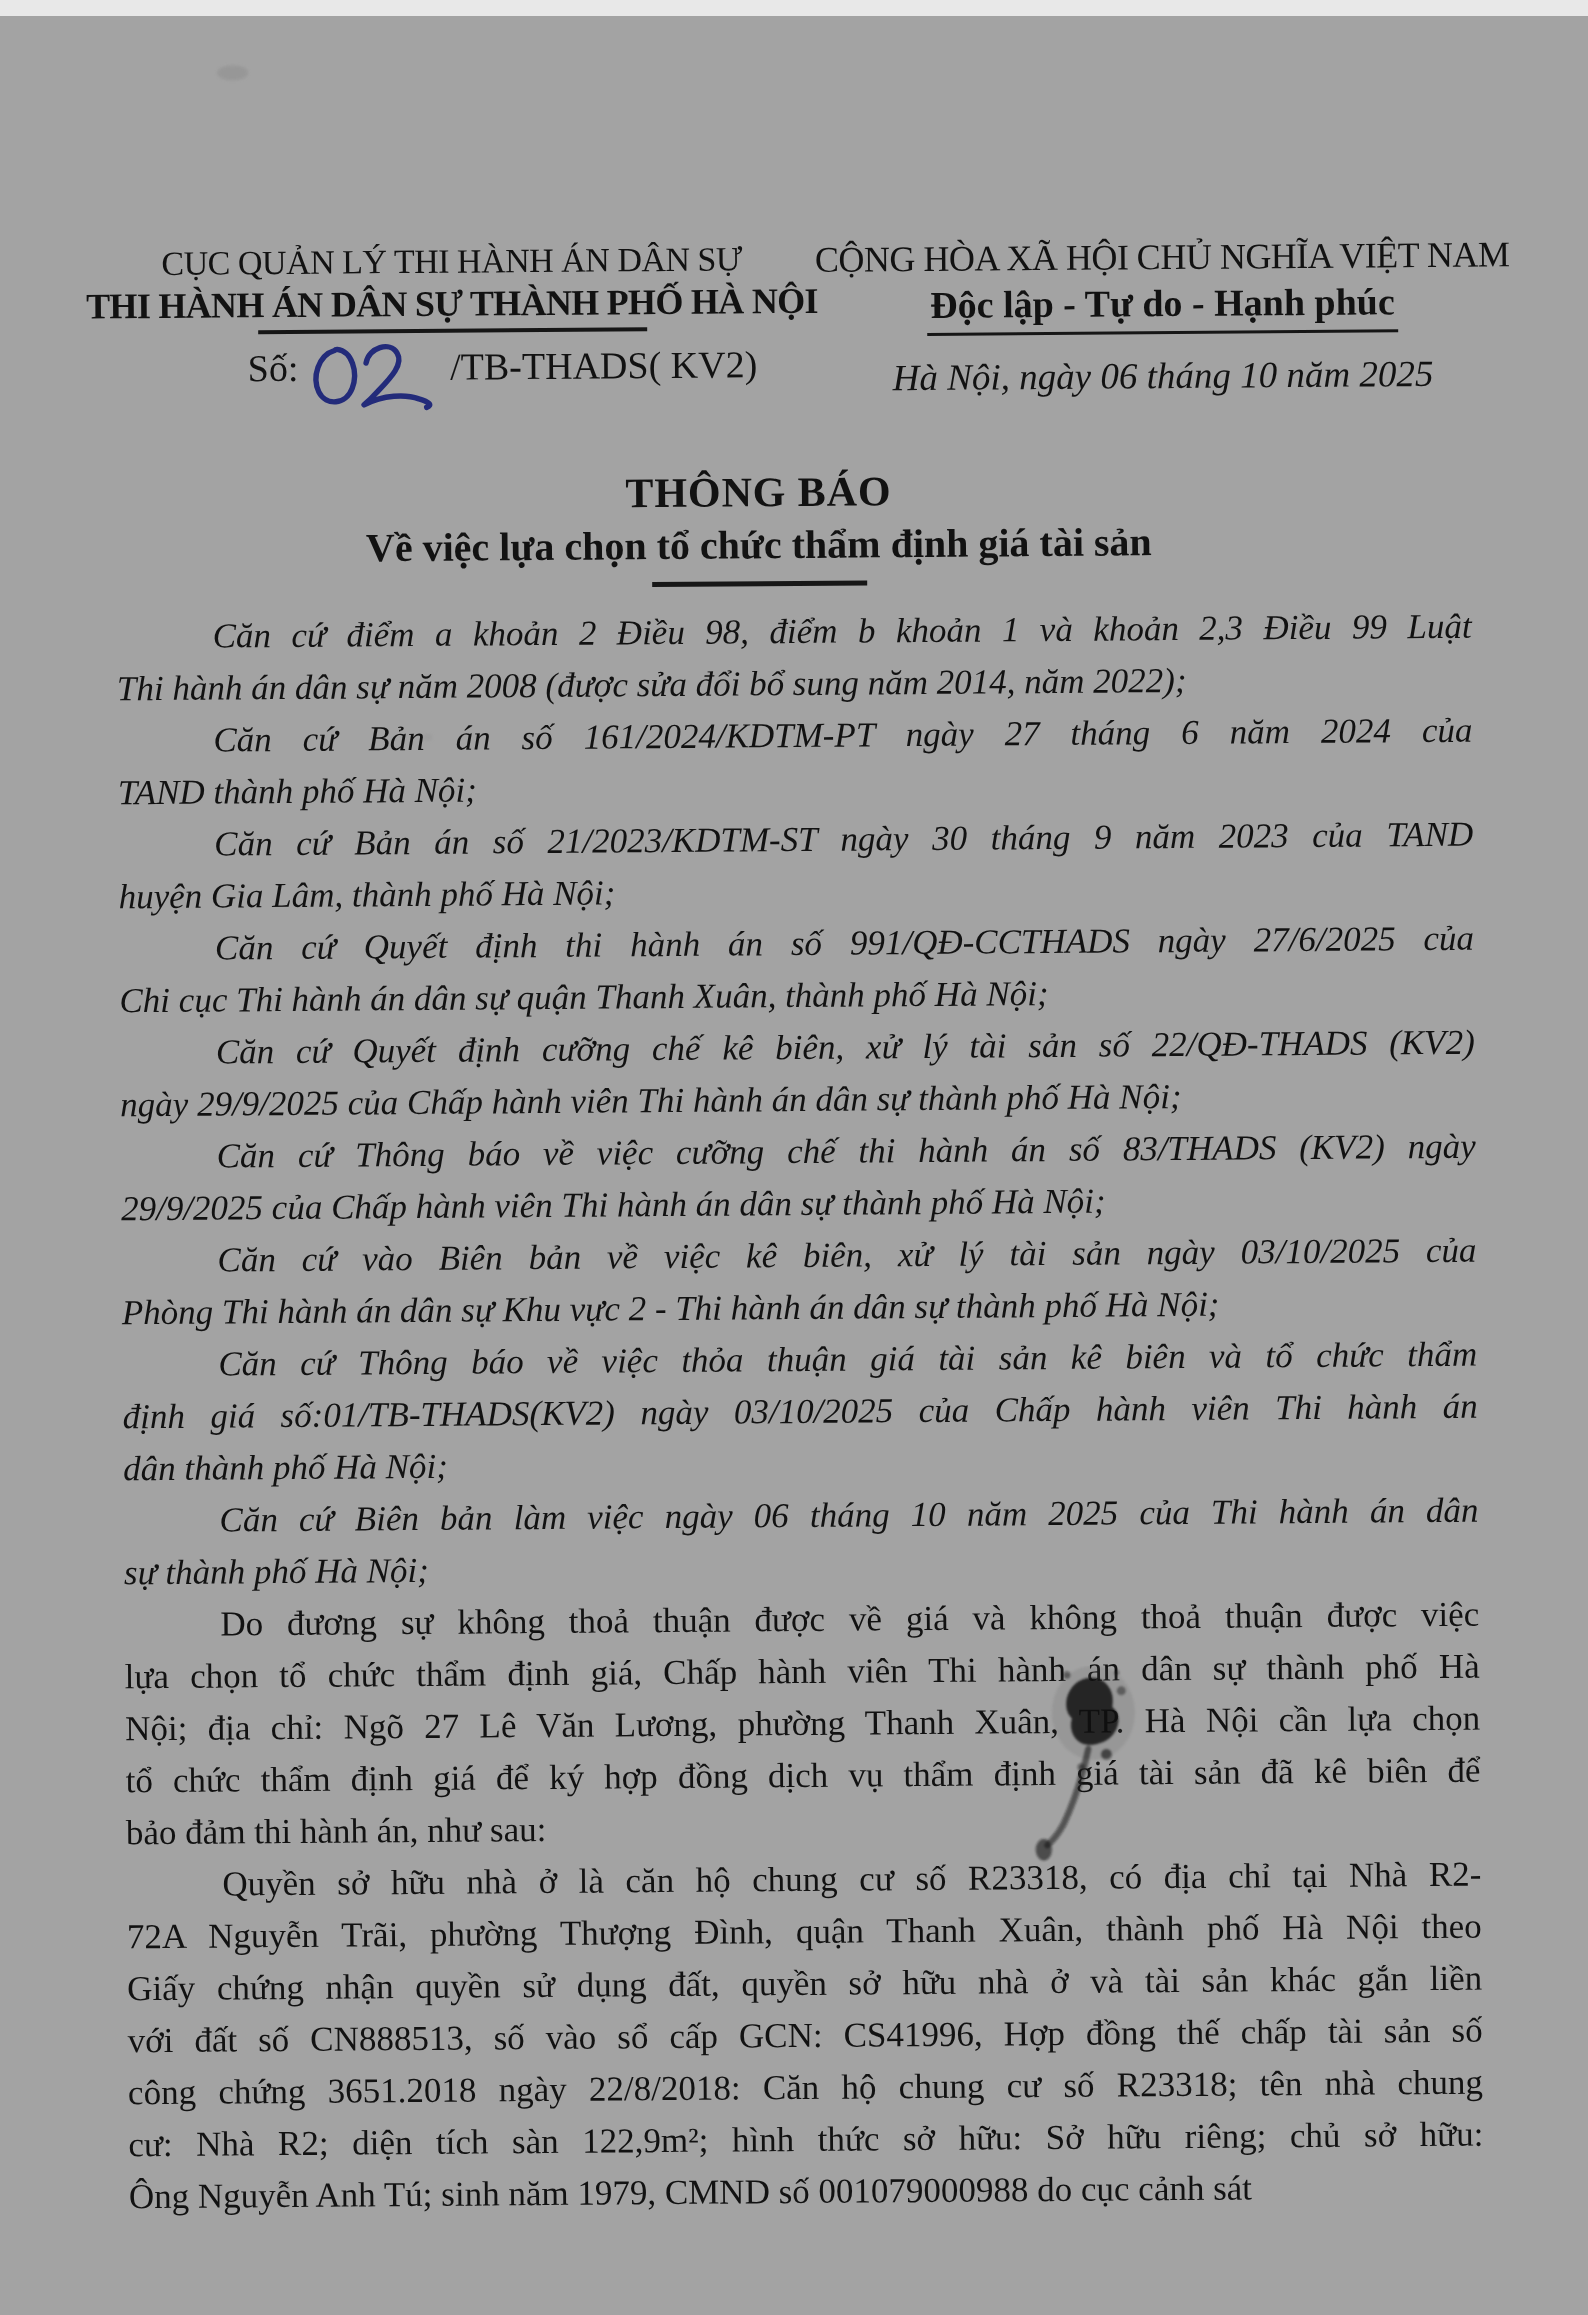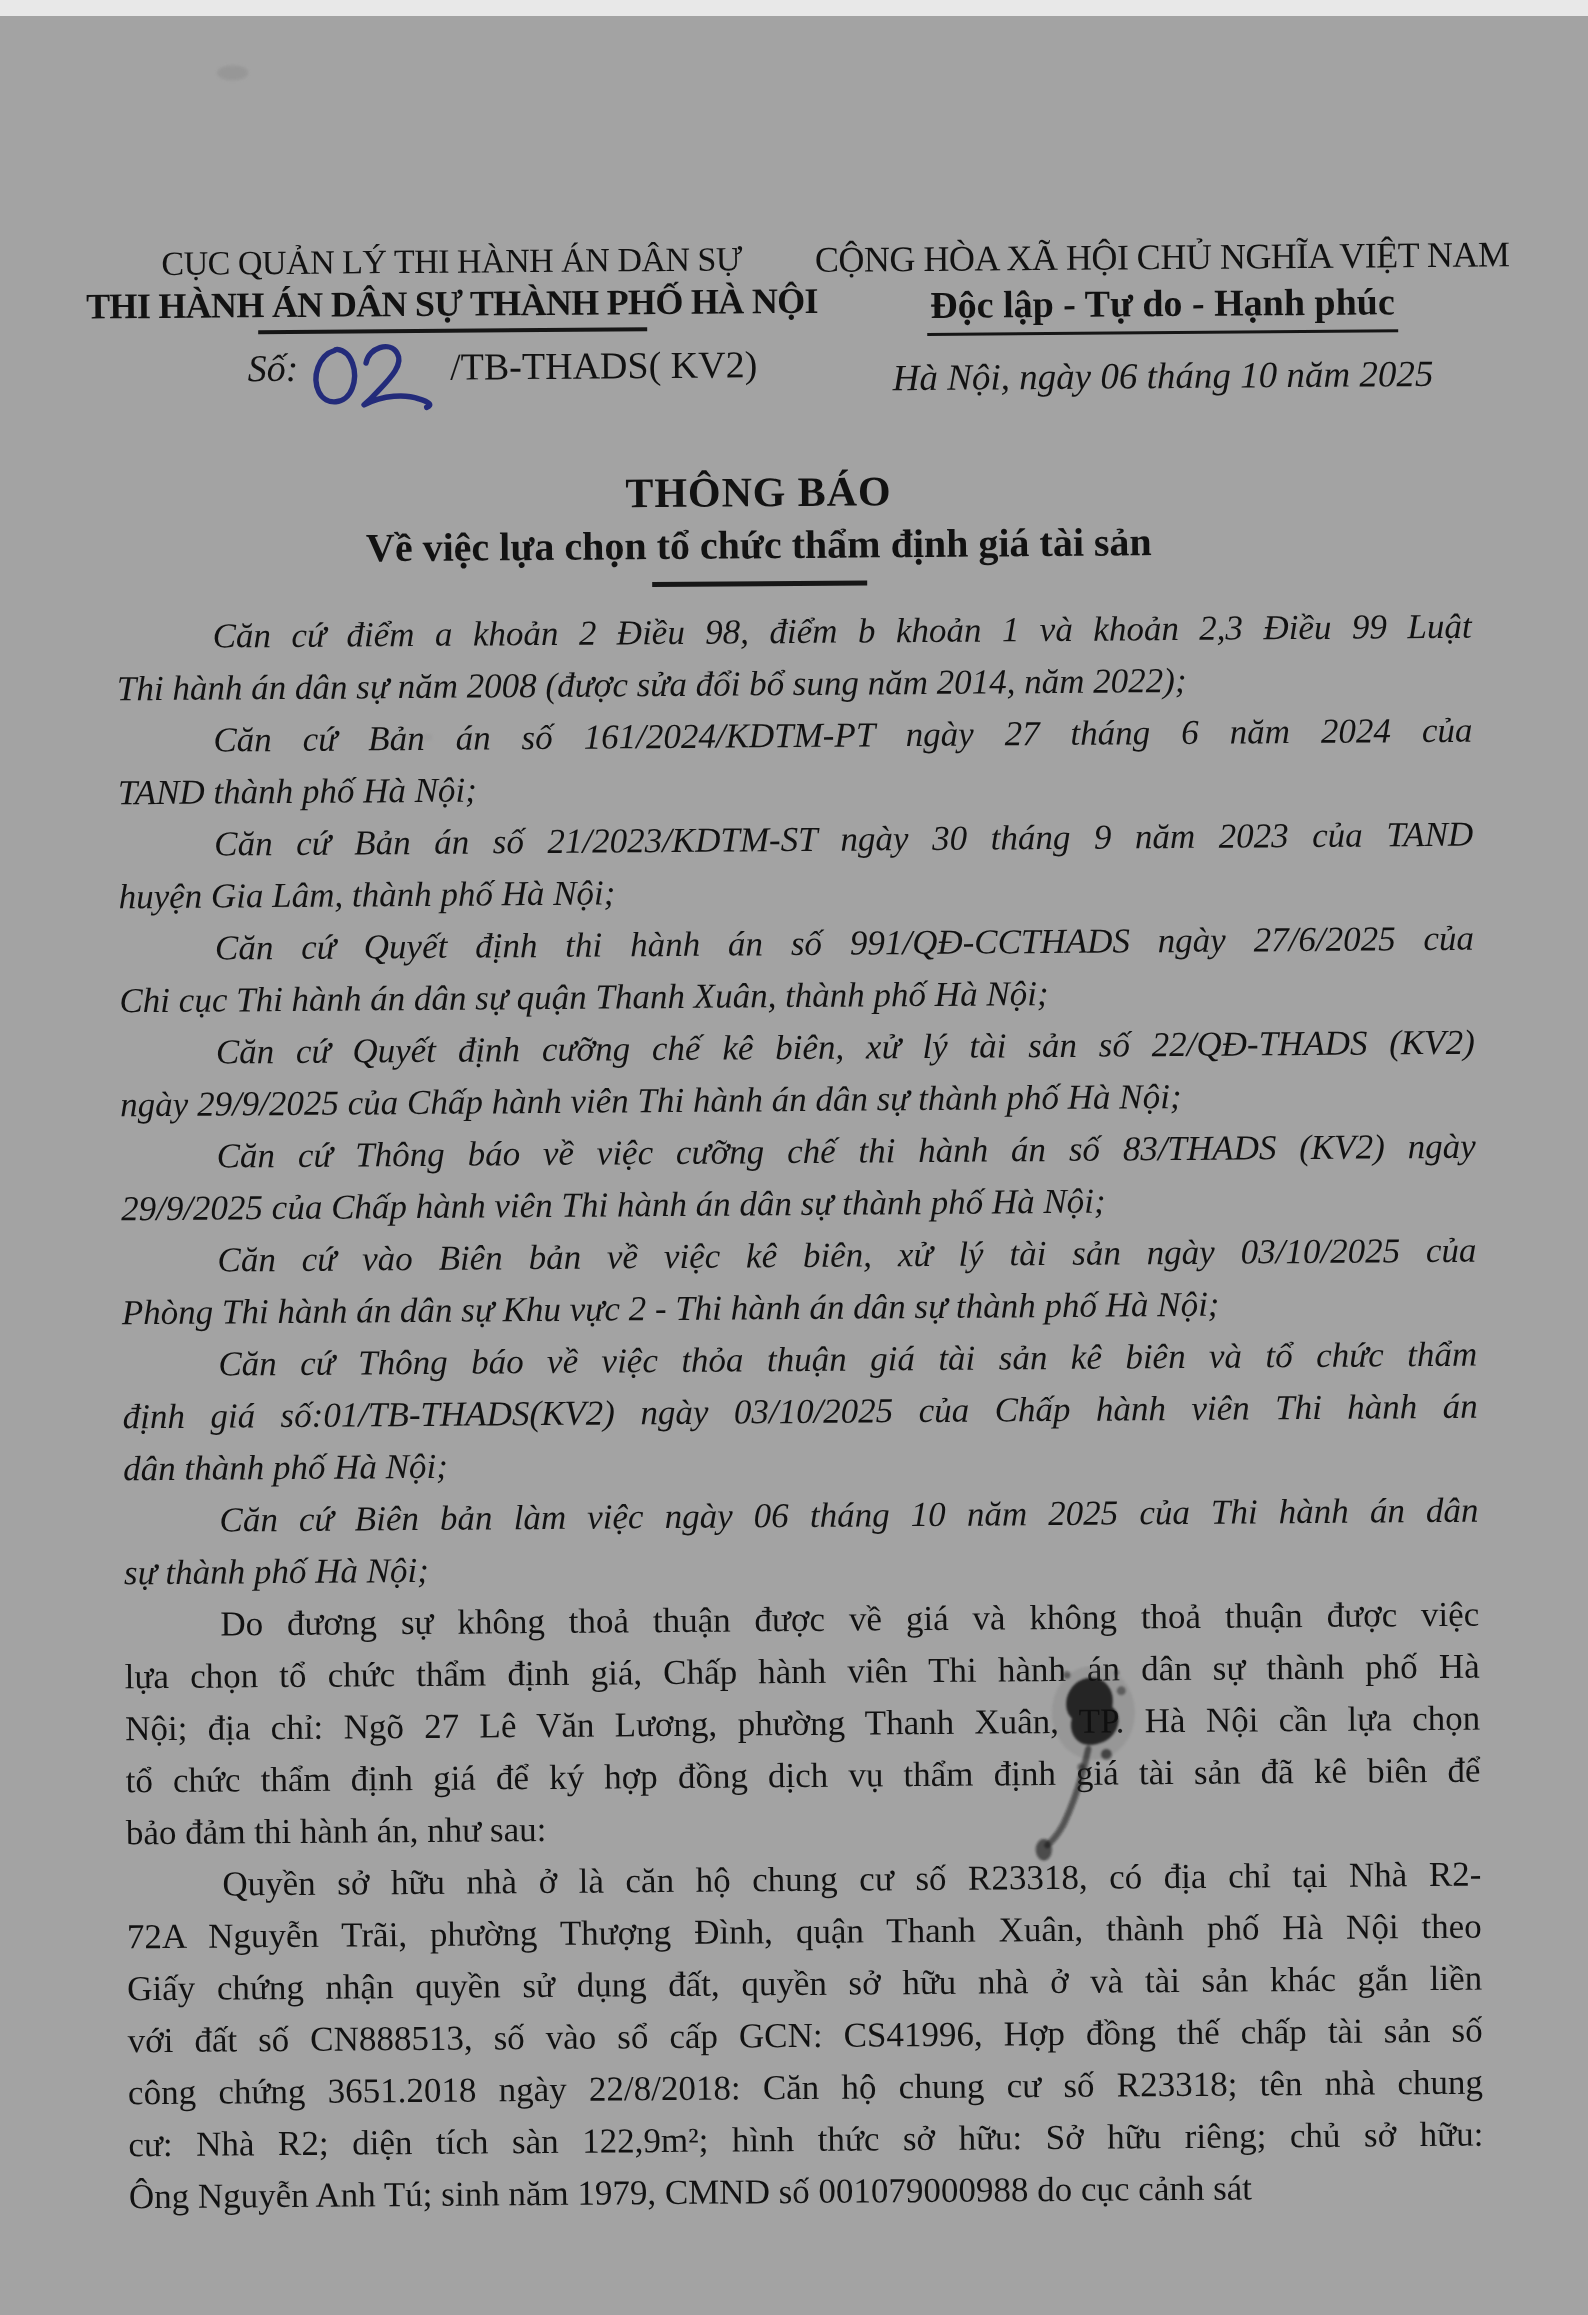--- a/index.html
+++ b/index.html
@@ -8,21 +8,21 @@
     font-family:"Liberation Serif","DejaVu Serif",serif;color:#121212;margin-top:16px;
   }
   .sheet{position:absolute;inset:0;transform:rotate(-0.45deg);transform-origin:50% 40%;}
 
   
   .header-left{position:absolute;left:86px;top:224px;width:742px;text-align:center;}
   .hl1{font-size:34px;white-space:nowrap;letter-spacing:-0.5px;}
   .hl2{font-size:36px;font-weight:bold;white-space:nowrap;letter-spacing:-0.7px;margin-top:1.8px;}
   .hl-rule{width:389px;height:3.6px;background:#161616;margin:4.5px auto 0;}
   .so-line{margin-top:3.6px;font-size:38px;display:flex;align-items:flex-start;justify-content:center;transform:translateX(50px);height:78px;}
-  .so-prefix{padding-top:9px;font-style:italic;}
+  .so-prefix{padding-top:9px;}
   .so-num{margin:0 5.4px;}
   .so-suffix{padding-top:9px;white-space:nowrap;}
 
   .header-right{position:absolute;left:810px;top:223px;width:715px;text-align:center;}
   .hr1{font-size:36px;white-space:nowrap;letter-spacing:-0.5px;}
   .hr2{font-size:38px;font-weight:bold;display:inline-block;border-bottom:3.6px solid #161616;padding:0 3.6px 6.3px;white-space:nowrap;margin-top:2.7px;}
   .hr-date{font-size:37px;font-style:italic;margin-top:20px;white-space:nowrap;}
 
   
   .title-block{position:absolute;left:0;top:452px;width:1588px;text-align:center;transform:translateX(-32px);}

